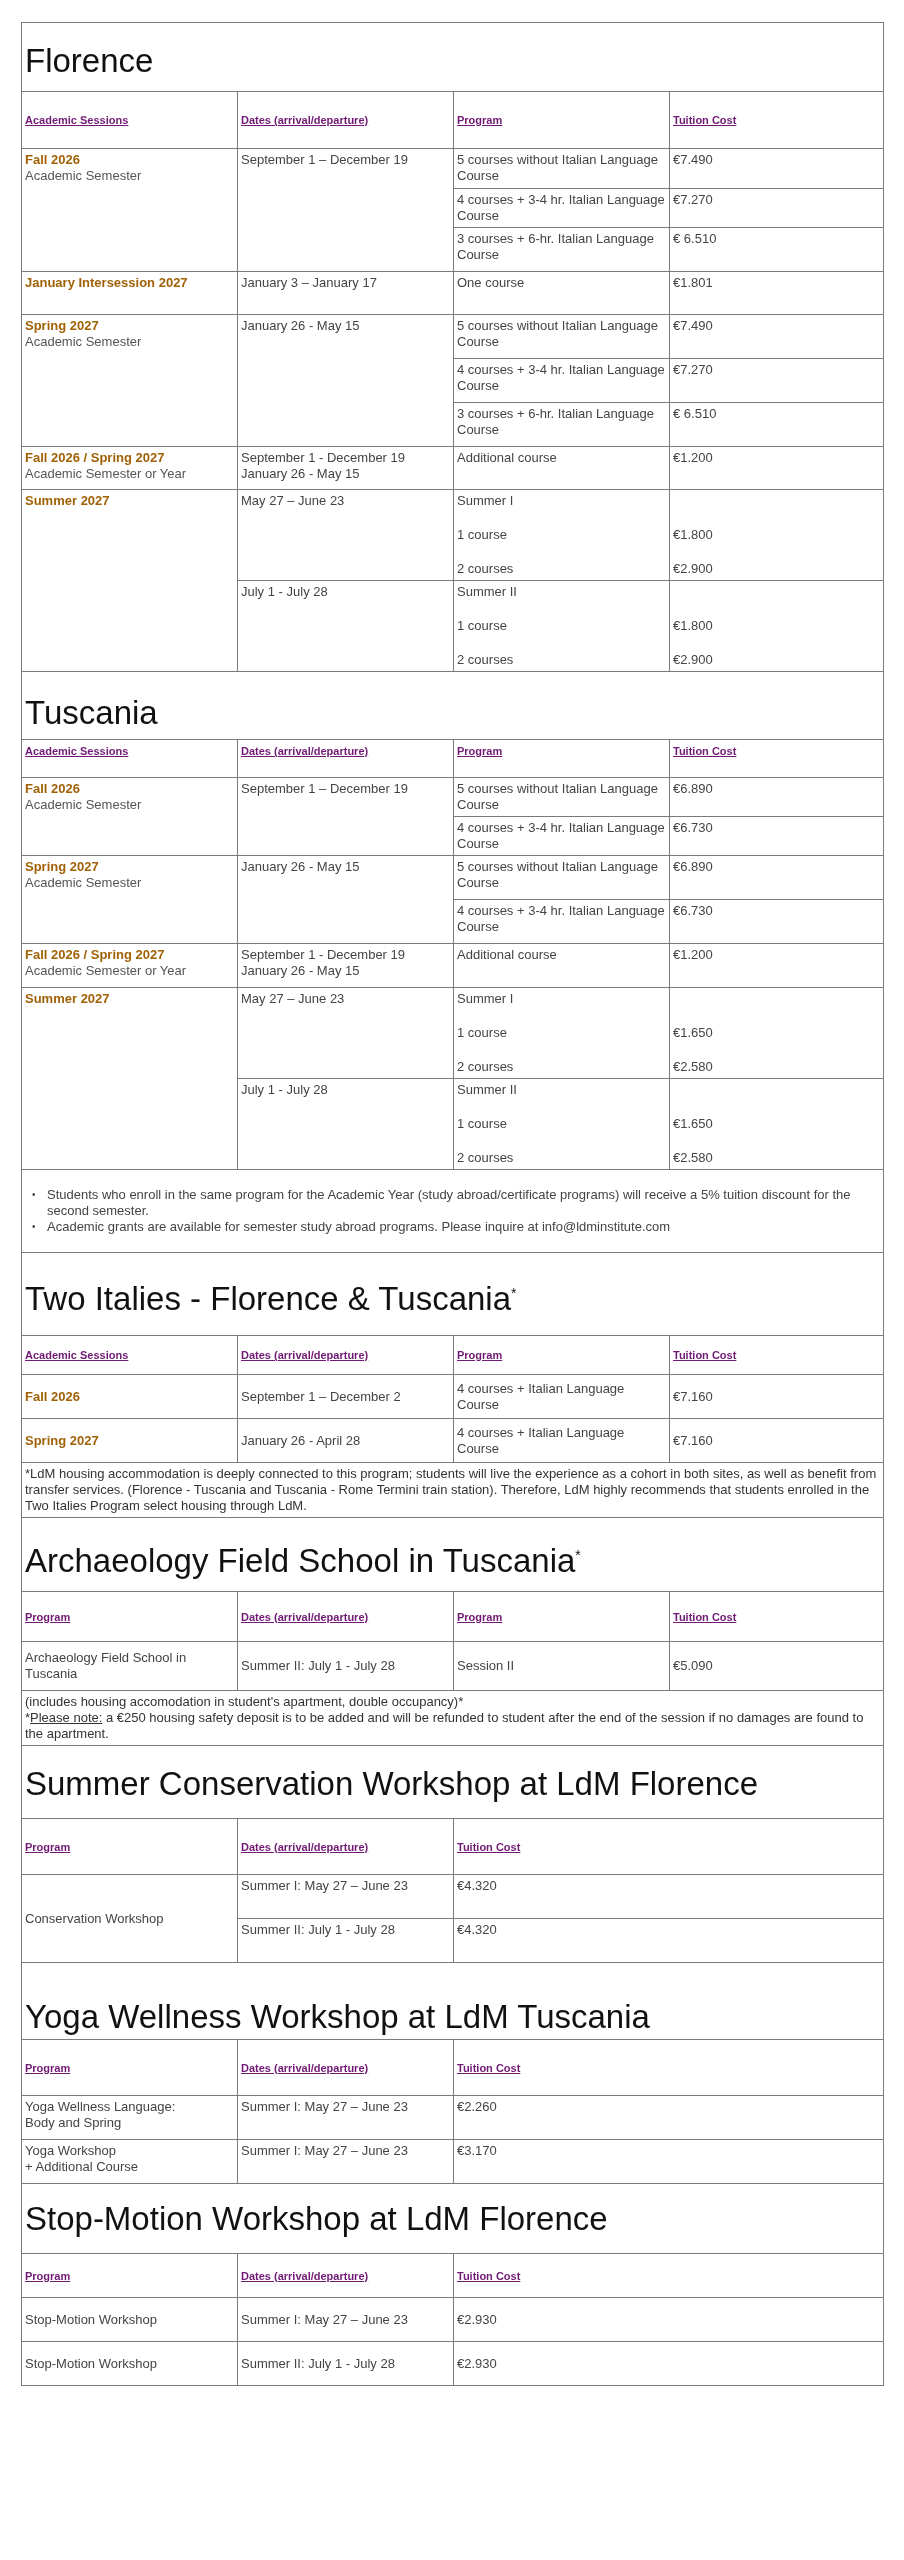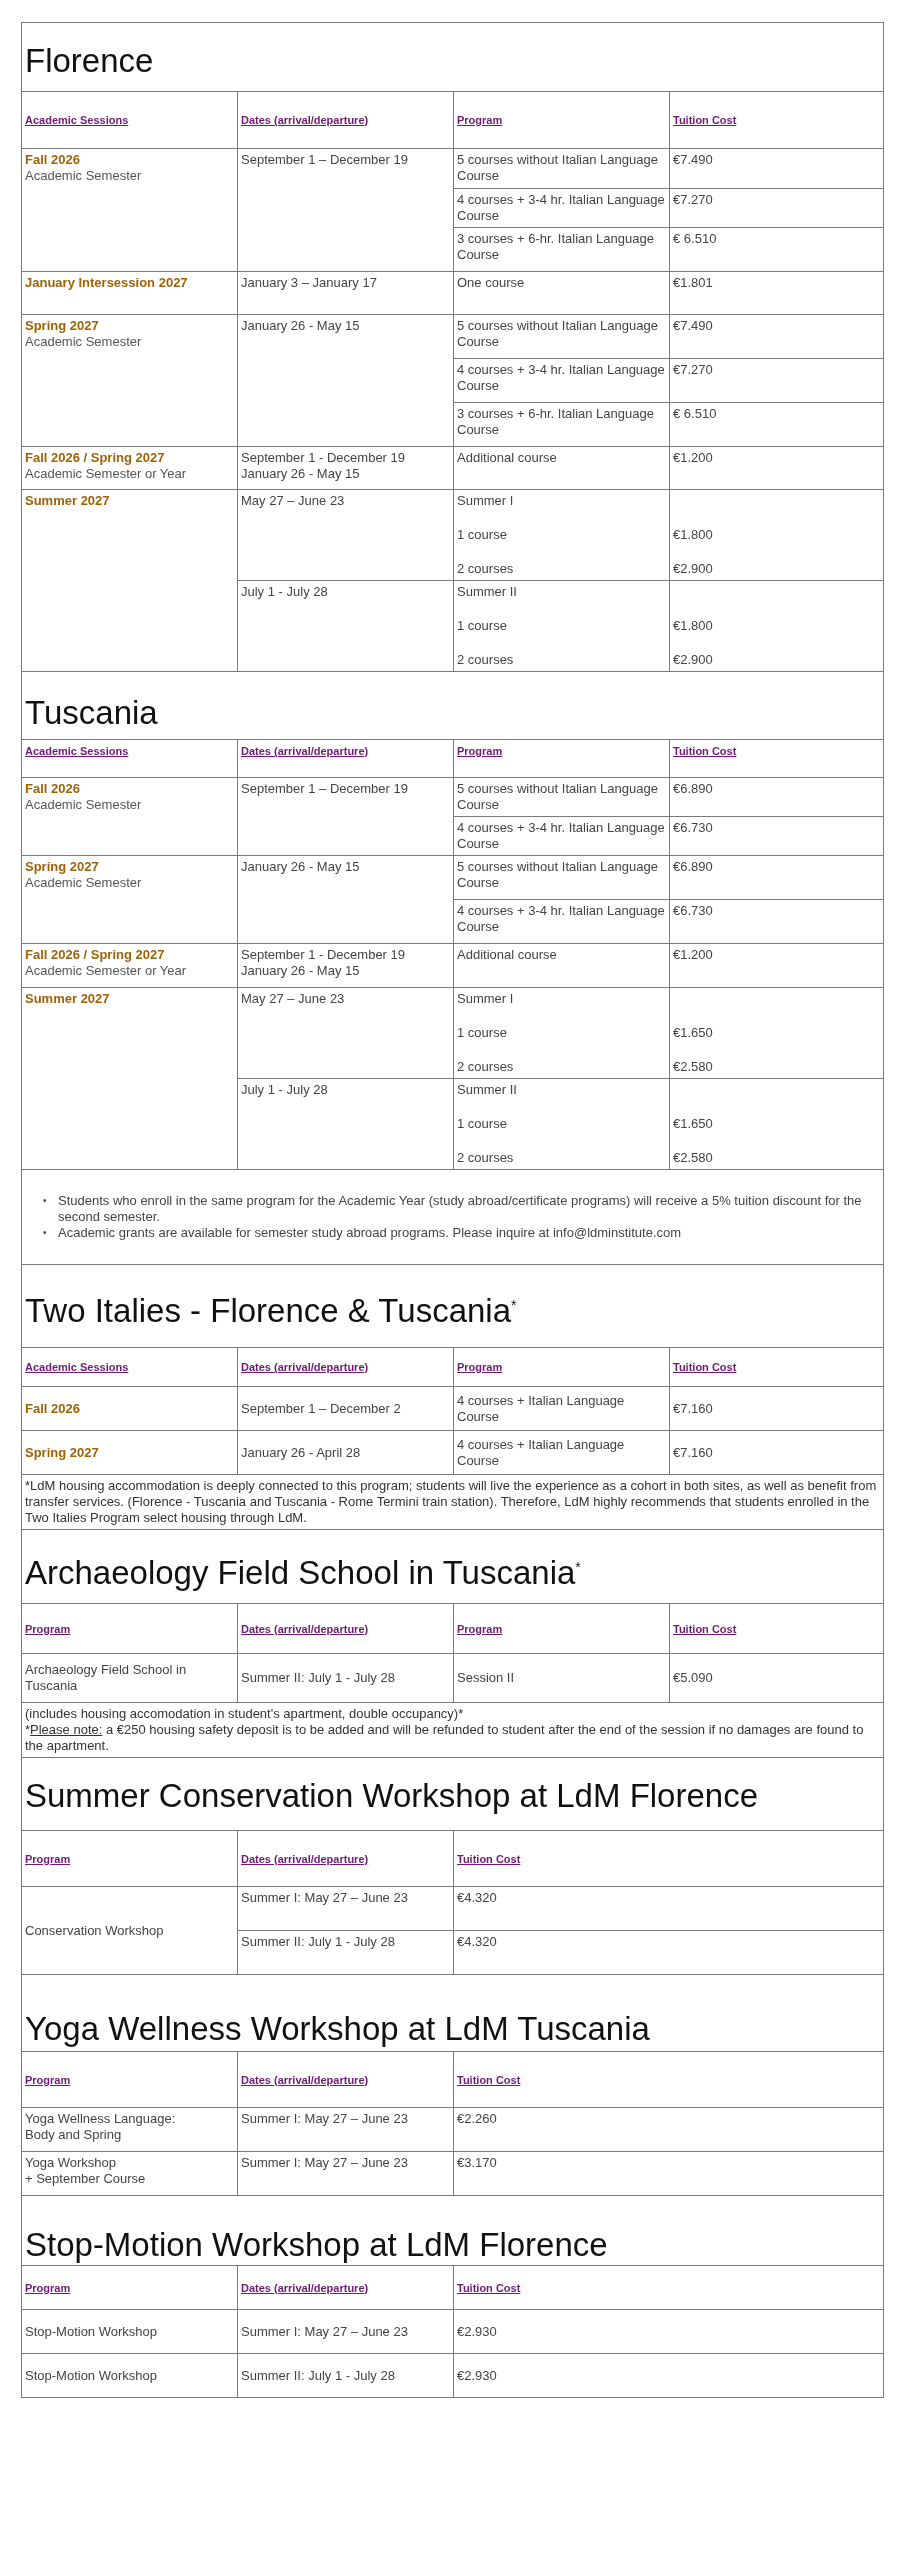--- a/index.html
+++ b/index.html
@@ -8,21 +8,21 @@
   table { border-collapse: collapse; width: 862px; table-layout: fixed; }
   td { border: 1.5px solid #7a7a7a; vertical-align: top; padding: 3px 3px; font-size: 13px; line-height: 16px; color: #444; }
   td.title { font-size: 33px; line-height: 40px; color: #111; padding: 0 3px; vertical-align: bottom; }
   td.th { font-weight: bold; color: #701a75; font-size: 11px; vertical-align: middle; text-decoration: underline; }
   .bold { font-weight: bold; color: #a16207; }
   .sub { color: #555; }
   .vmid { vertical-align: middle; }
   .c1 { width: 216px; } .c2 { width: 216px; } .c3 { width: 216px; } .c4 { width: 214px; }
   .sup { font-size: 14px; vertical-align: super; line-height: 0; }
   .note { font-size: 13px; color: #333; line-height: 16px; }
-  ul.bullets { margin: 15px; padding: 0 0 0 18px; list-style: none; }
+  ul.bullets { margin: 4px; padding: 0 0 0 18px; list-style: none; }
   ul.bullets li { position: relative; padding-left: 0; font-size: 13px; line-height: 16px; color: #444; }
   ul.bullets li::before { content: "•"; position: absolute; left: -15px; font-size: 10px; color: #444; }
   .u { text-decoration: underline; }
   .line { display: block; }
 </style>
 </head>
 <body>
 
 <div class="doc">
 <table>
@@ -283,28 +283,28 @@
     <td>
             <span class="line">Yoga Wellness Language:</span>
             <span class="line">Body and Spring</span>
           </td>
     <td>Summer I: May 27 – June 23</td>
     <td colspan="2">€2.260</td>
   </tr>
   <tr style="height:44px">
     <td>
             <span class="line">Yoga Workshop</span>
-            <span class="line">+ September Course</span>
+            <span class="line">+ Additional Course</span>
           </td>
     <td>Summer I: May 27 – June 23</td>
     <td colspan="2">€3.170</td>
   </tr>
 
   <tr style="height:70px">
-          <td colspan="4" class="title" style="">Stop-Motion Workshop at LdM Florence</td>
+          <td colspan="4" class="title" style="padding-bottom:14px">Stop-Motion Workshop at LdM Florence</td>
         </tr>
   <tr style="height:44px">
     <td class="th">Program</td>
     <td class="th">Dates (arrival/departure)</td>
     <td class="th" colspan="2">Tuition Cost</td>
   </tr>
   <tr style="height:44px">
     <td class="vmid">Stop-Motion Workshop</td>
     <td class="vmid">Summer I: May 27 – June 23</td>
     <td class="vmid" colspan="2">€2.930</td>

